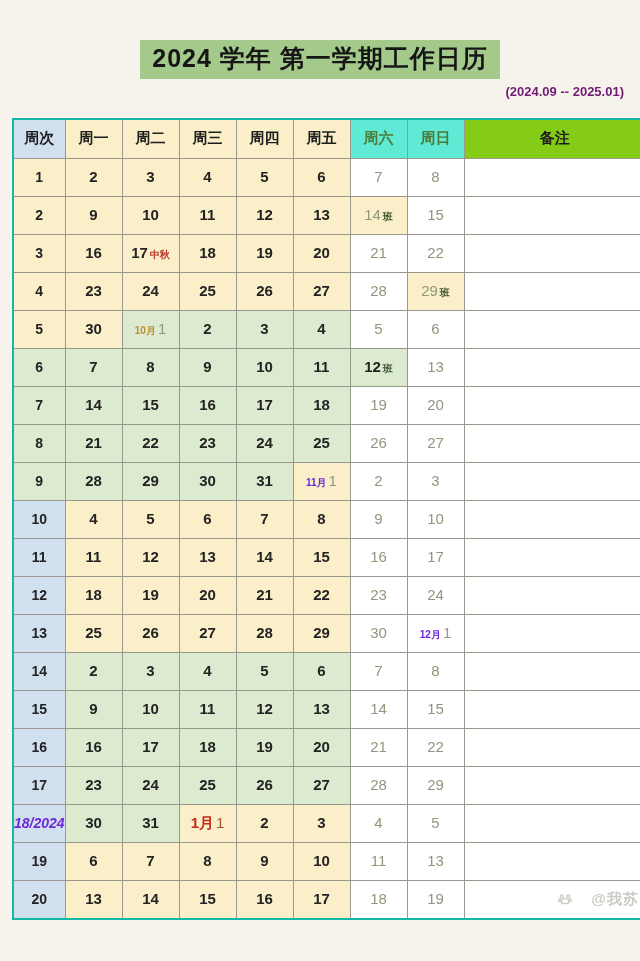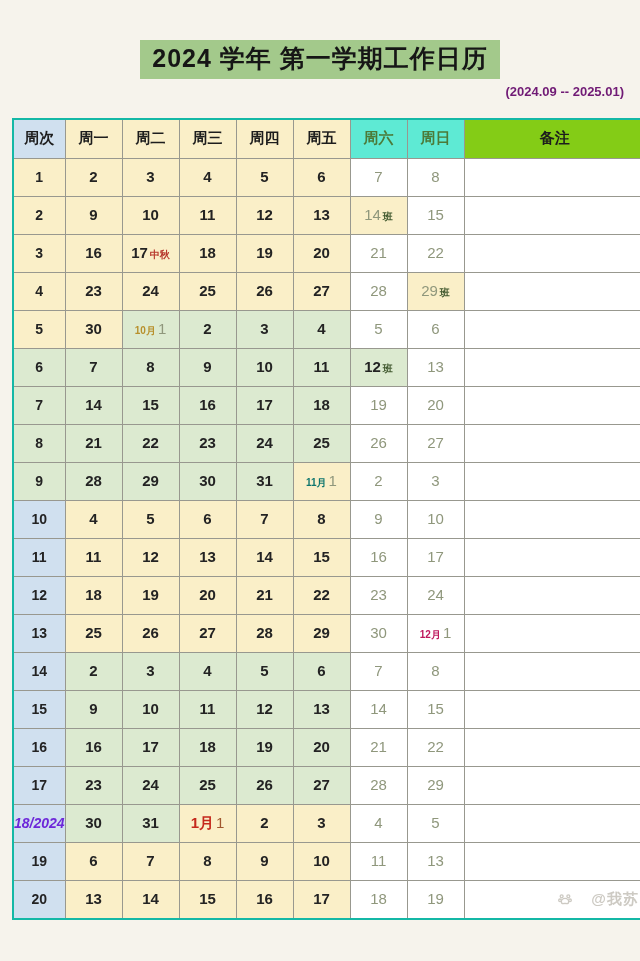--- a/index.html
+++ b/index.html
@@ -64,22 +64,22 @@
   
   .num{font-size:15px;font-weight:bold;color:#232323;}
   .fc-d{color:#232323;}
   .fc-wk{color:#8f977c;font-weight:normal;}
   .fc-red{color:#6d28d9;}
   .fc-dj{color:#a0572f;font-weight:normal;}
   .fc-rep{color:#4a4a42;}
   .small{font-size:11px;font-weight:bold;font-style:italic;}
   .pre{font-size:10px;font-weight:bold;margin-right:2px;}
   .pc-oct{color:#b8902c;}
-  .pc-nov{color:#0f766e;}
-  .pc-dec{color:#be185d;}
+  .pc-nov{color:#6d28d9;}
+  .pc-dec{color:#6d28d9;}
   .pc-jan{color:#c5281c;font-size:15px;}
   .suf{font-size:10px;font-weight:bold;margin-left:2px;}
   .sc-ban{color:#41592f;}
   .sc-mid{color:#b83a2e;}
   .sc-bao{color:#b5502e;}
   .week-col .num{font-size:14px;}
   
   .month-cell{position:relative;}
   .hand{
     position:absolute;left:39%;top:50%;

